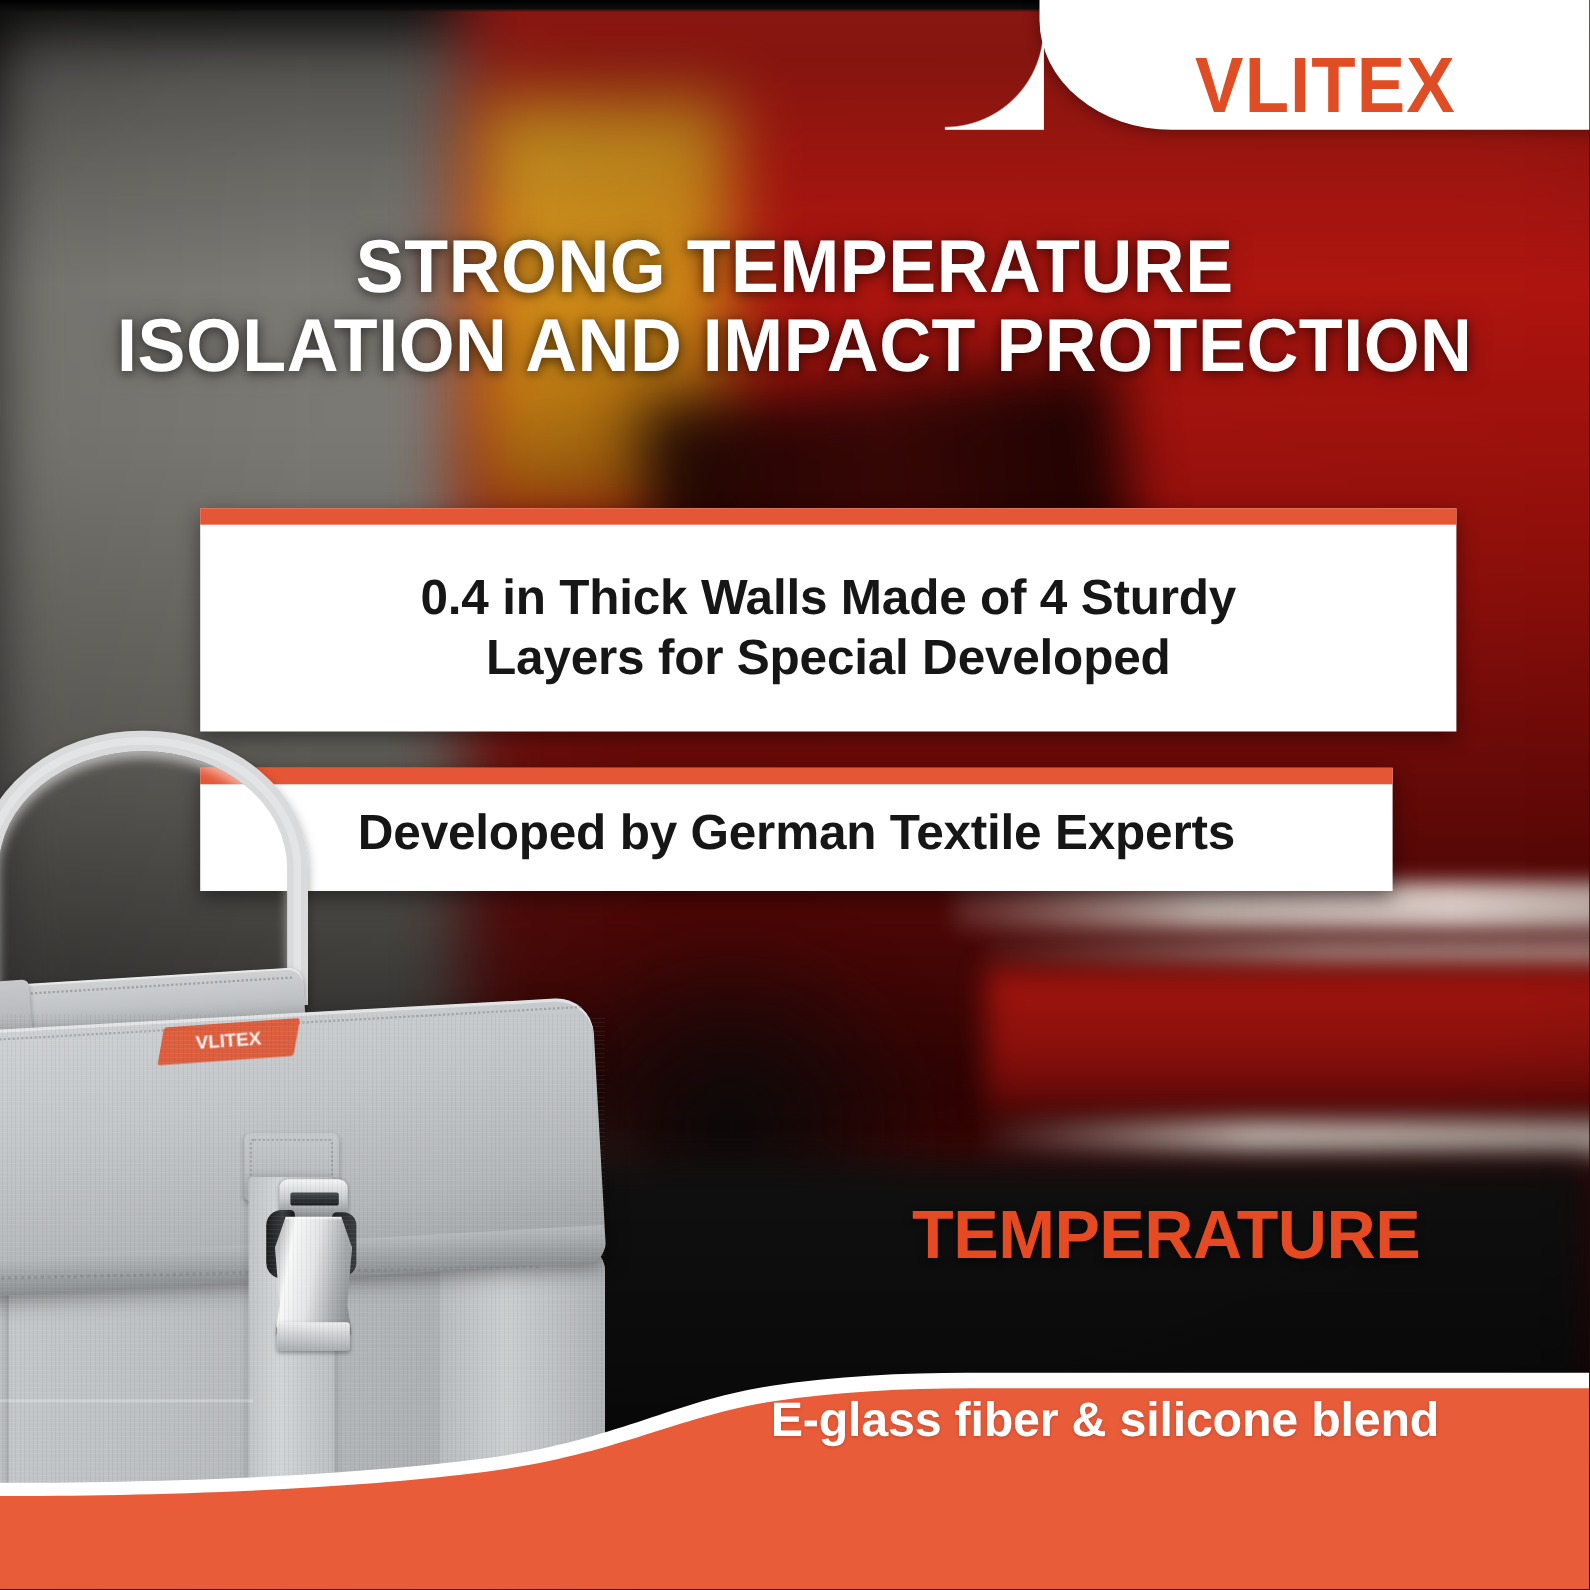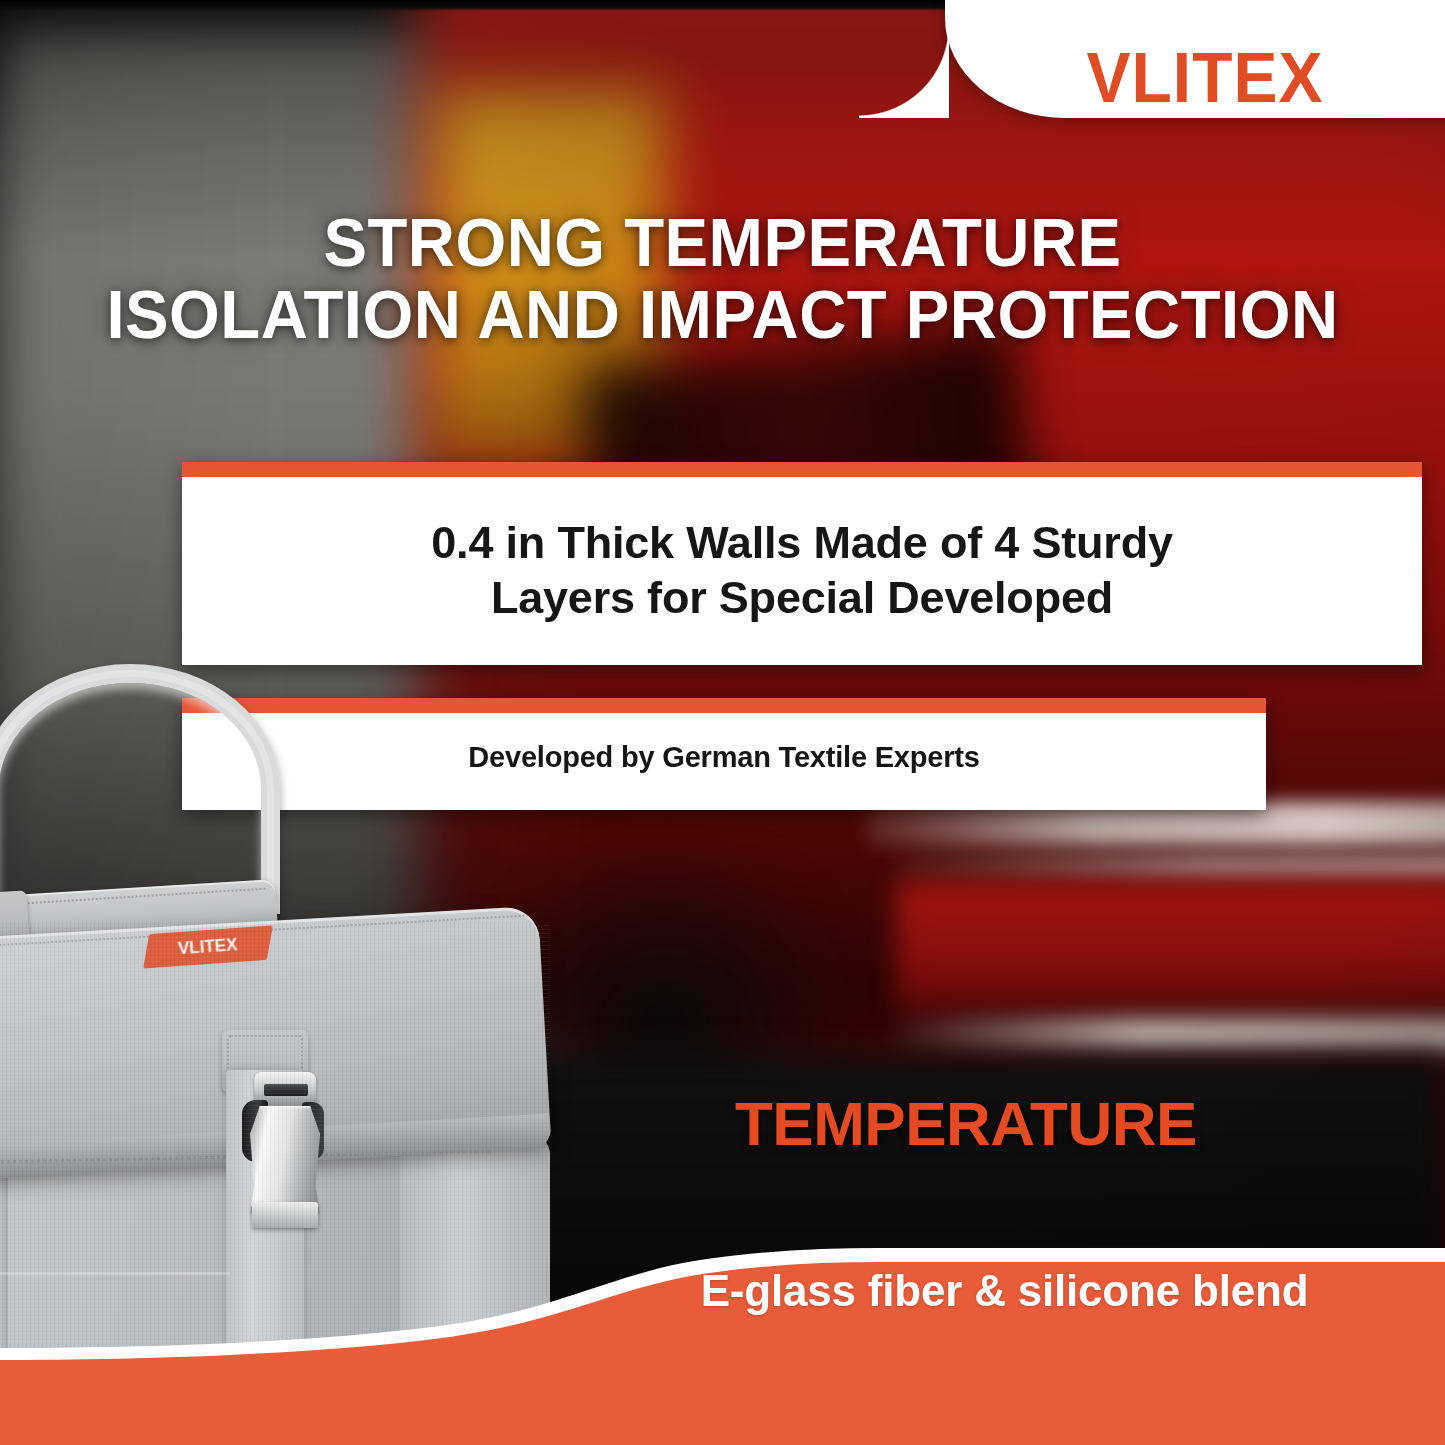--- a/index.html
+++ b/index.html
@@ -168,36 +168,36 @@
     height:15px; width:100%;
     background:#E55636;
   }
   .card .body {
     display:flex; align-items:center; justify-content:center;
     text-align:center;
     color:#161616;
     font-weight:700;
   }
 
-  .card-1 { left:182px; top:462px; width:1240px; height:203px; }
+  .card-1 { left:182px; top:462px; width:1142px; height:203px; }
   .card-1 .body {
     height:188px; font-size:45px; line-height:1.22; padding:0 34px;
     letter-spacing:-.2px;
   }
 
   .card-2 { left:182px; top:698px; width:1084px; height:112px; }
   .card-2 .body {
-    height:88px; font-size:29px; padding:0 34px;
+    height:88px; font-size:45px; padding:0 34px;
     letter-spacing:-.2px;
   }
 
   
   .temp-resist {
     position:absolute; left:735px; top:1093px; width:556px;
-    text-align:left;
+    text-align:right;
     color:#E64A22;
     font-weight:700;
     font-size:62px;
     line-height:1.0;
     letter-spacing:-.5px;
     text-shadow:0 2px 8px rgba(0,0,0,.5);
   }
   .temp-resist .tr2 { display:block; }
 
   

